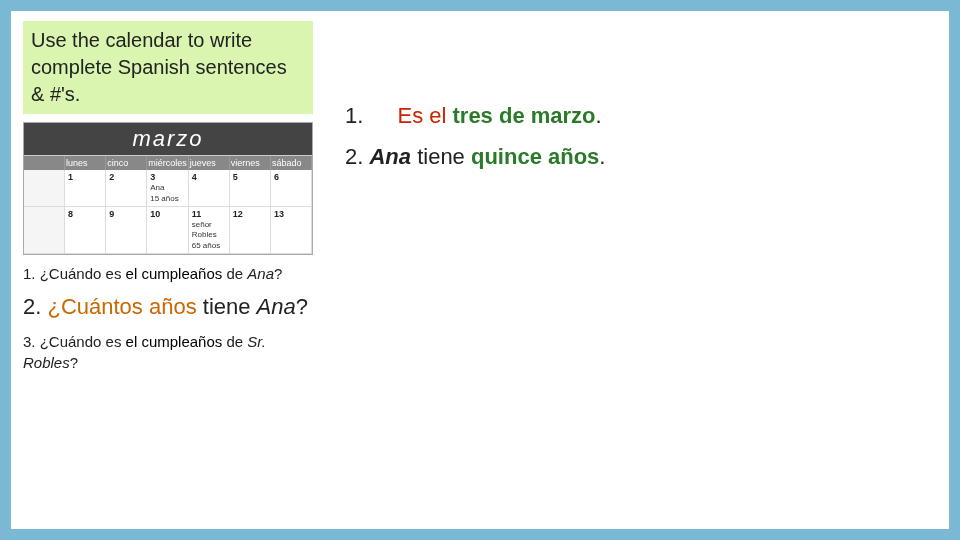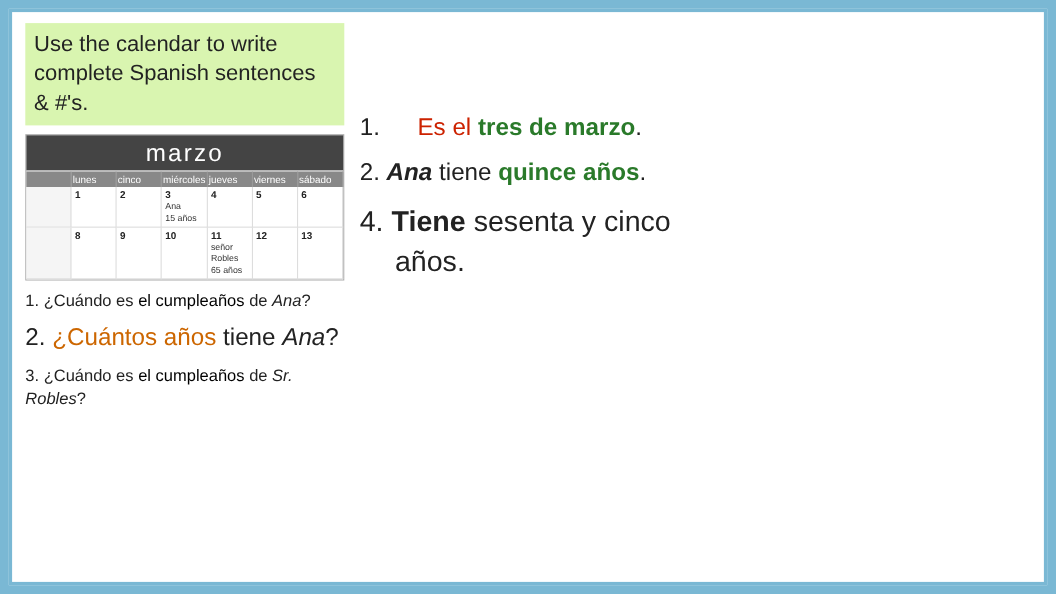--- a/index.html
+++ b/index.html
@@ -30,21 +30,21 @@
       font-weight: bold;
       color: #222;
     }
     .number {
       font-size: 36px;
       font-weight: bold;
       color: #222;
     }
     .content-row {
       display: flex;
-      gap: 14px;
+      gap: 32px;
     }
     .left-panel {
       width: 290px;
       flex-shrink: 0;
     }
     .instructions {
       font-size: 20px;
       color: #222;
       line-height: 1.35;
       background: #d9f5b0;
@@ -55,20 +55,21 @@
     .calendar-area {
       width: 100%;
       border: 1px solid #aaa;
       background: white;
     }
     .calendar-title {
       background: #444;
       color: white;
       text-align: center;
       font-size: 22px;
+      font-style: italic;
       padding: 3px 0;
       letter-spacing: 2px;
     }
     .calendar-grid {
       display: grid;
       grid-template-columns: repeat(7, 1fr);
       font-size: 10px;
       border-top: 1px solid #ccc;
     }
     .cal-header {
@@ -230,20 +231,15 @@
         <span>1. </span>
         <span class="red-text">Es el </span><span class="green-ans bold-text">tres de marzo</span><span>.</span>
       </div>
 
       <div class="answer">
         <span>2. </span>
         <span class="italic-text bold-text">Ana</span><span> tiene </span><span class="green-ans bold-text">quince años</span><span>.</span>
       </div>
 
 
-      <div class="answer large">
-        <span>4. </span>
-        <span class="bold-text">Tiene </span><span>sesenta y cinco</span><br>
-        <span style="padding-left:32px;">años.</span>
-      </div>
     </div>
   </div>
 </div>
 
 </body></html>

